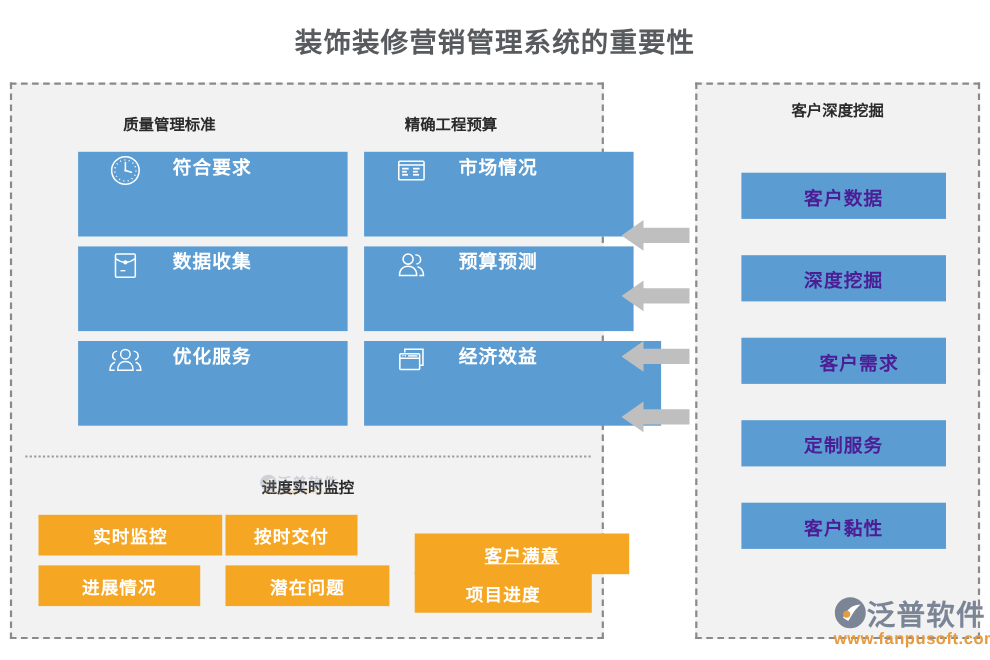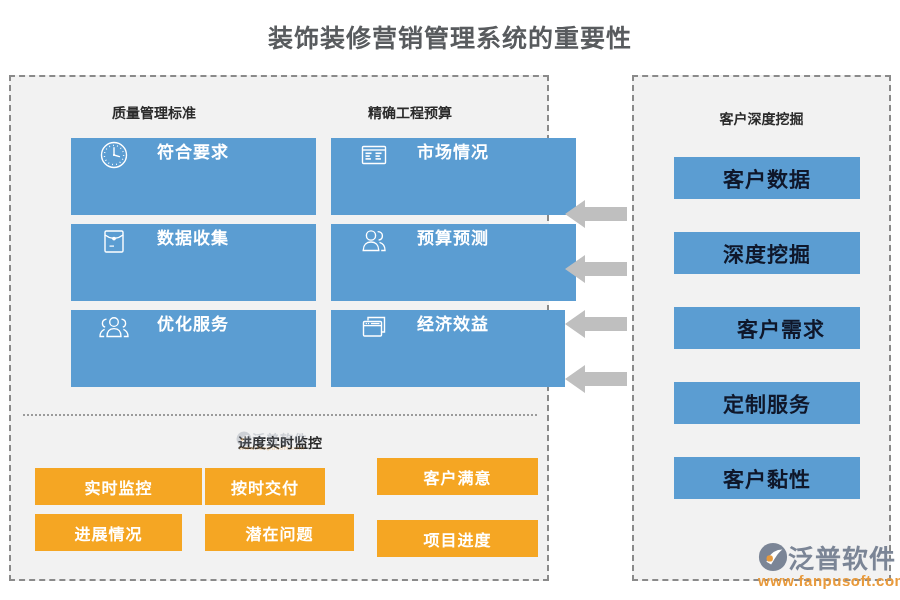--- a/index.html
+++ b/index.html
@@ -52,21 +52,21 @@
   .column-heading {
     position: absolute;
     font-size: 14px;
     font-weight: bold;
     color: #2b2b2b;
     text-align: center;
     white-space: nowrap;
   }
   .heading-quality { left: 12px;  top: 25px; width: 262px; }
   .heading-budget  { left: 272px; top: 25px; width: 254px; }
-  .heading-customer{ left: 0px;   top: 31px; width: 255px; }
+  .heading-customer{ left: 0px;   top: 12px; width: 255px; }
   .heading-progress{ left: 12px;  top: 355px; width: 514px; }
 
   
   .card {
     position: absolute;
     background: #5b9dd2;
     display: flex;
     align-items: flex-start;
     box-sizing: border-box;
     margin-left: 48px;
@@ -85,21 +85,21 @@
     letter-spacing: 1px;
     white-space: nowrap;
   }
 
   
   .c-l0 { left: 12px;  top: 61px;  width: 245px; height: 77px; }
   .c-r0 { left: 272px; top: 61px;  width: 245px; height: 77px; }
   .c-l1 { left: 12px;  top: 147px; width: 245px; height: 77px; }
   .c-r1 { left: 272px; top: 147px; width: 245px; height: 77px; }
   .c-l2 { left: 12px;  top: 233px; width: 245px; height: 77px; }
-  .c-r2 { left: 272px; top: 233px; width: 234px; height: 77px; }
+  .c-r2 { left: 272px; top: 233px; width: 270px; height: 77px; }
 
   
   .separator {
     position: absolute;
     left: 12px;
     top: 337px;
     width: 514px;
     border-top: 2px dotted #9b9b9b;
   }
 
@@ -112,34 +112,34 @@
     font-weight: bold;
     letter-spacing: 1px;
     display: flex;
     align-items: center;
     justify-content: center;
     box-sizing: border-box;
     white-space: nowrap;
   }
   .t00 { left: 24px;  top: 391px; width: 167px; height: 37px; }
   .t01 { left: 194px; top: 391px; width: 120px; height: 37px; }
-  .t02 { left: 366px; top: 381px; width: 161px; height: 37px; }
+  .t02 { left: 366px; top: 408px; width: 195px; height: 37px; text-decoration: underline; }
   .t10 { left: 24px;  top: 437px; width: 147px; height: 37px; }
   .t11 { left: 194px; top: 437px; width: 149px; height: 37px; }
   .t12 { left: 366px; top: 443px; width: 161px; height: 37px; }
 
   
   .bar {
     position: absolute;
     left: 40px;
     width: 186px;
     height: 42px;
     background: #5b9dd2;
-    color: #0f172a;
-    font-size: 21px;
+    color: #4c1d95;
+    font-size: 17px;
     font-weight: bold;
     letter-spacing: 1px;
     display: flex;
     align-items: center;
     justify-content: center;
     box-sizing: border-box;
     white-space: nowrap;
   }
   .b0 { top: 80px; }
   .b1 { top: 155px; }

